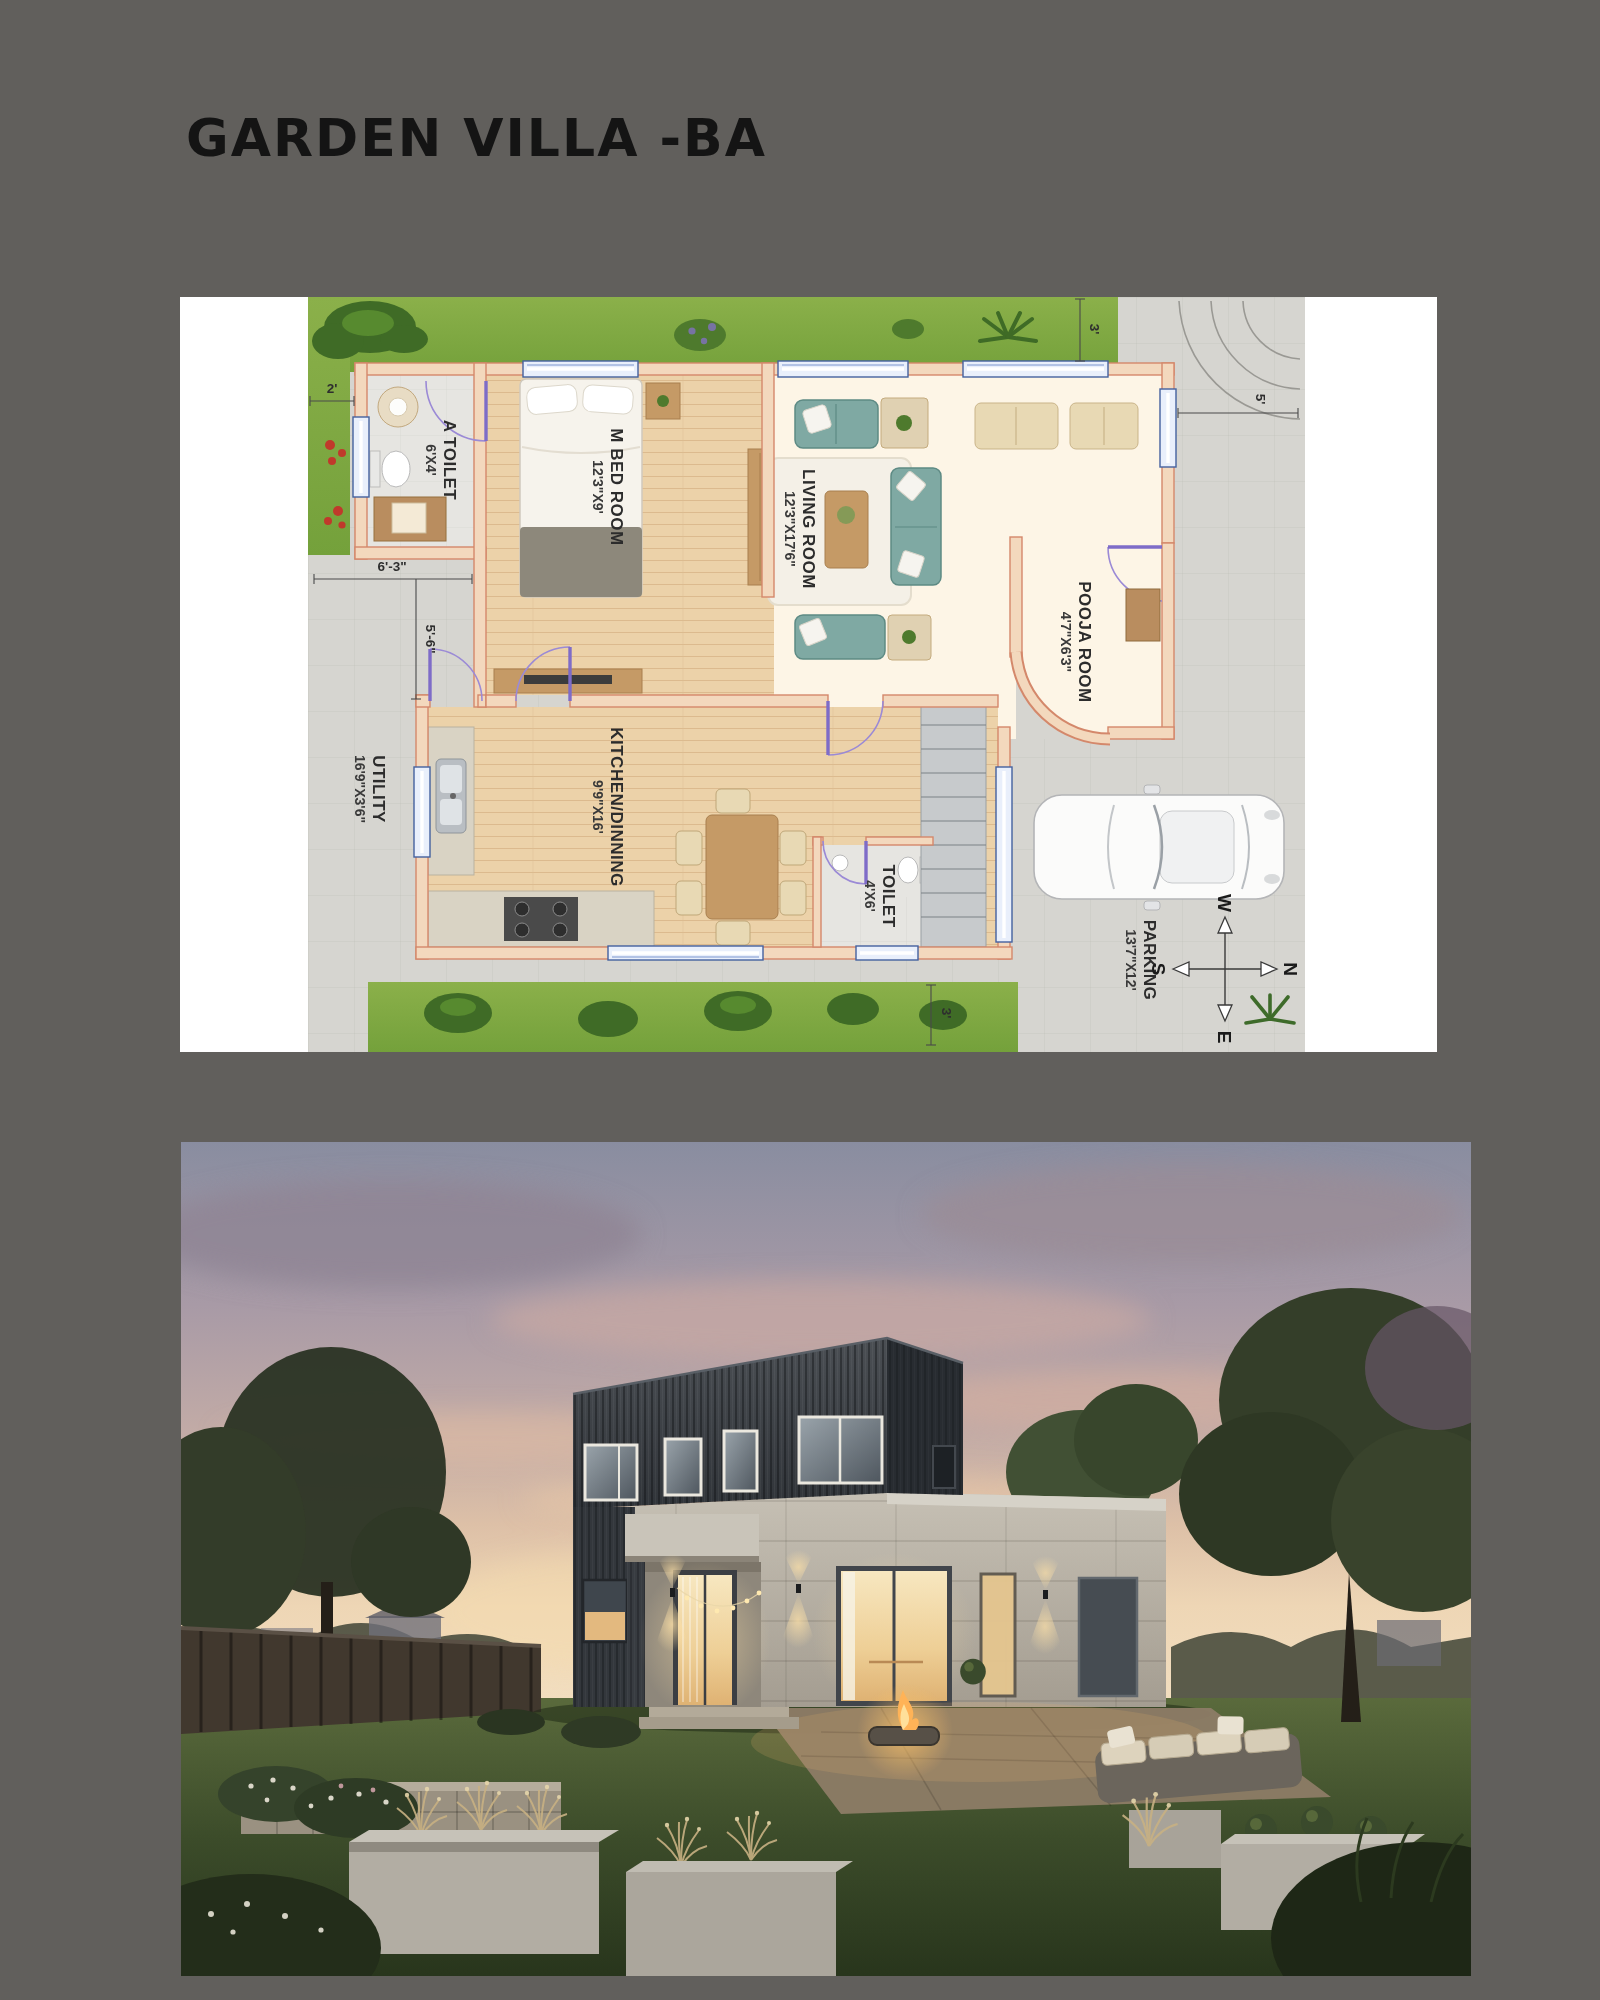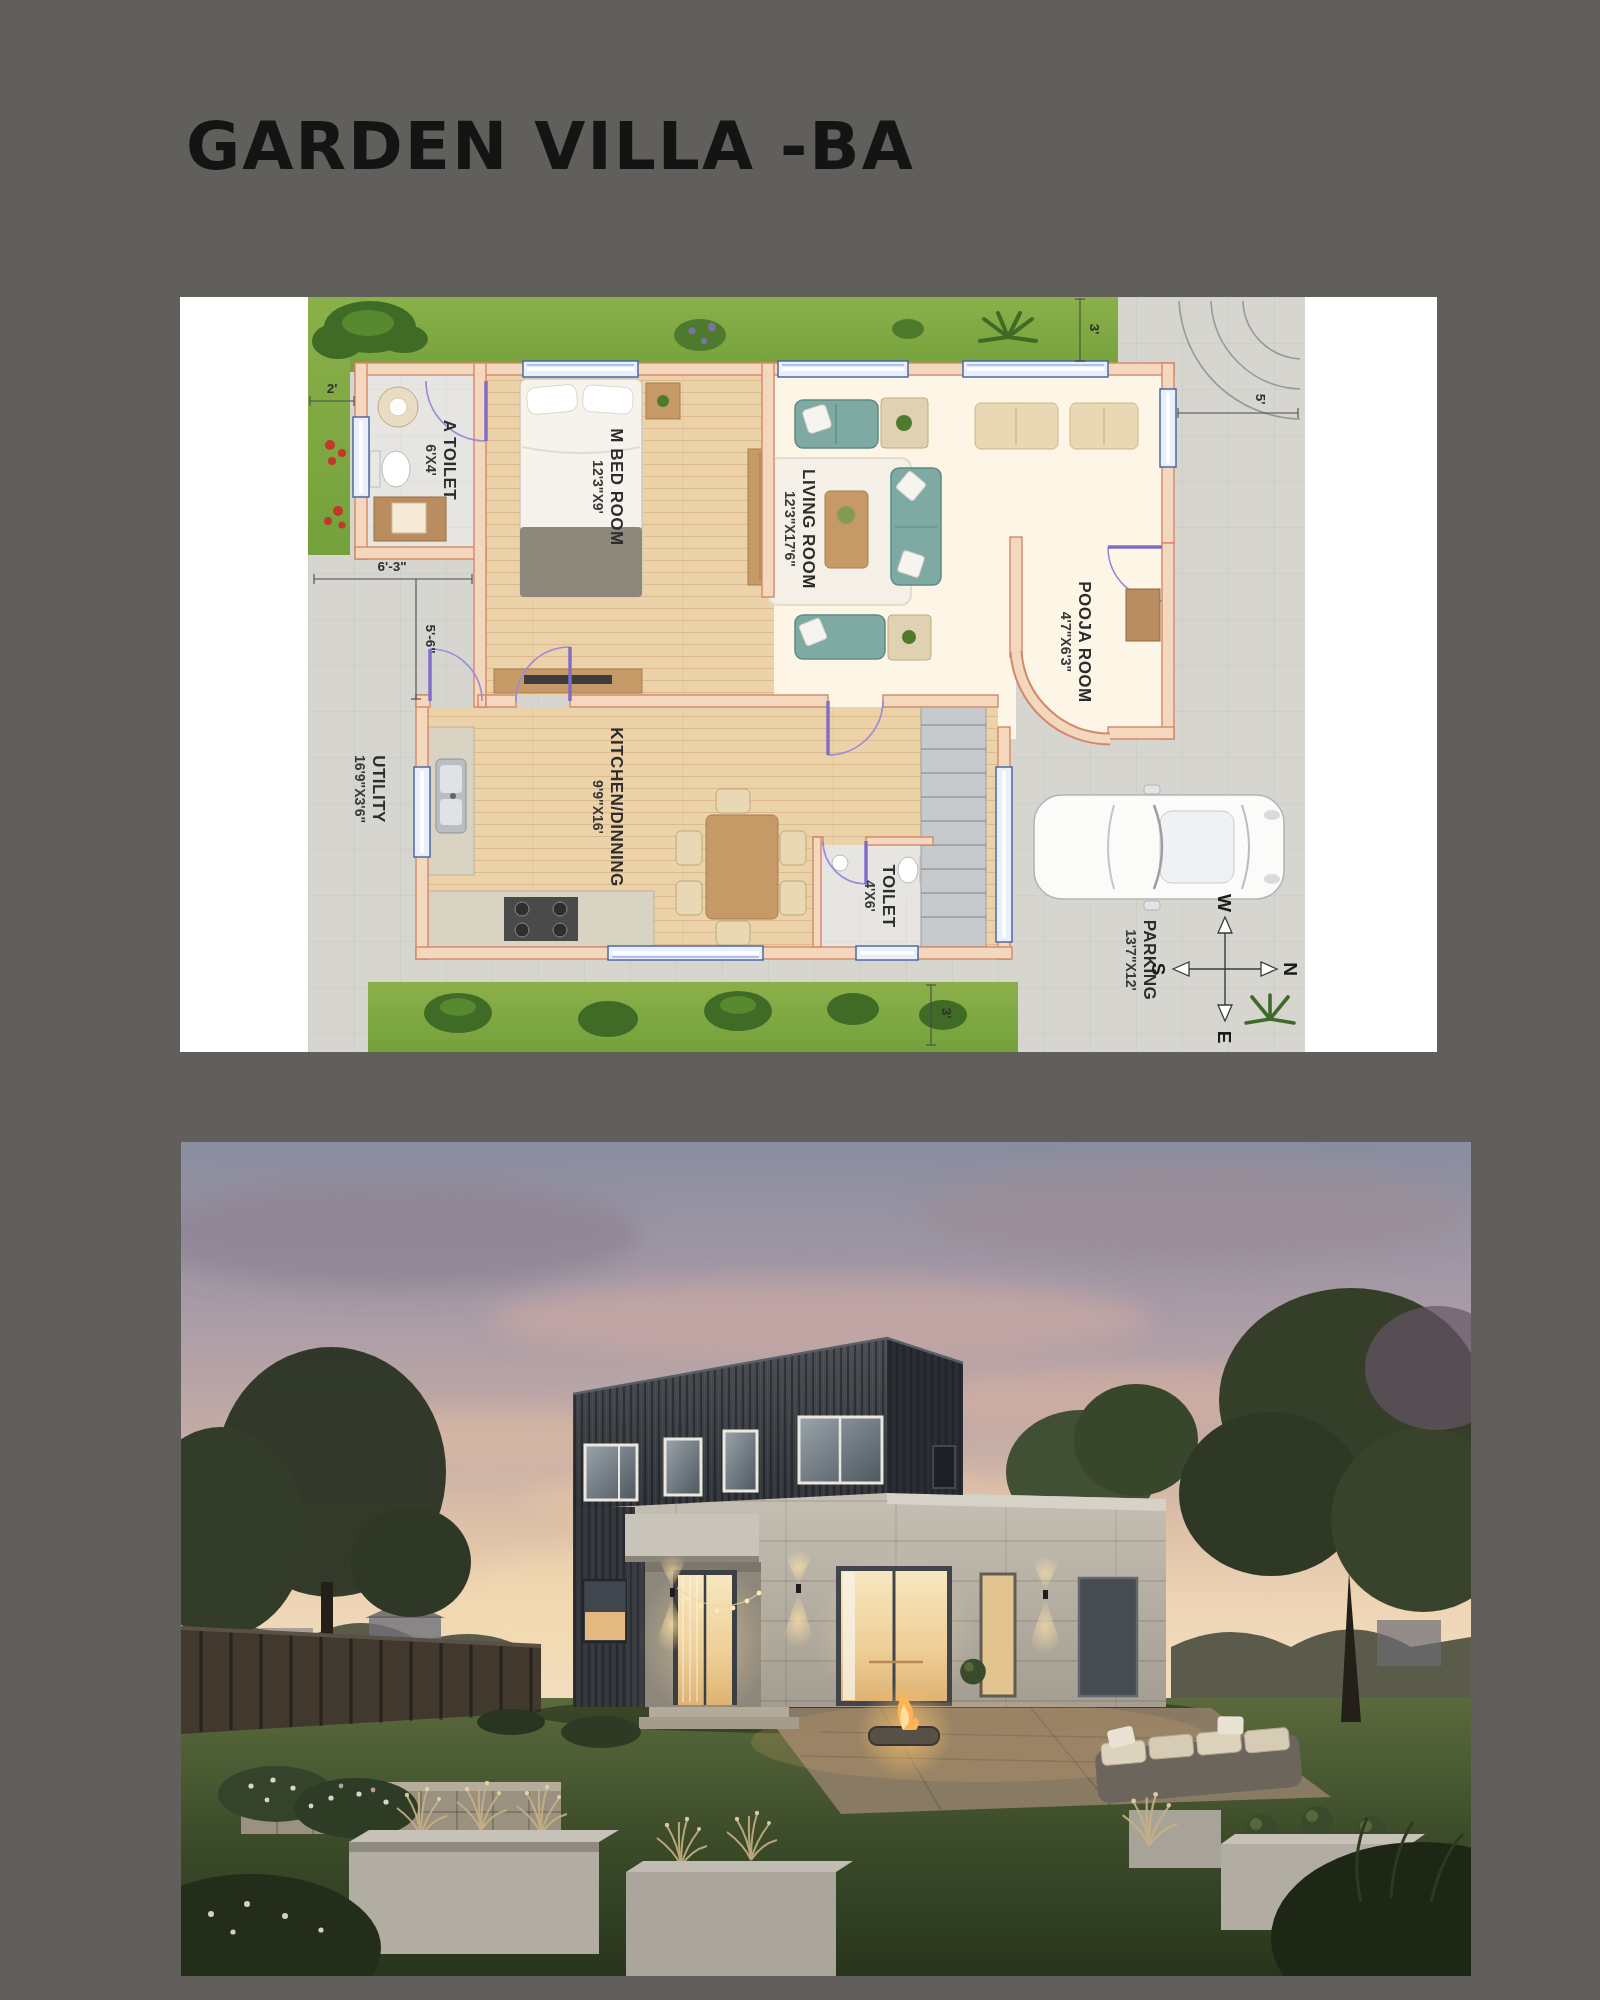--- a/index.html
+++ b/index.html
@@ -5,21 +5,21 @@
   html,body{margin:0;padding:0;}
   body{
     width:1600px;height:2000px;position:relative;
     background:#615f5c;
     font-family:"Liberation Sans",sans-serif;
     overflow:hidden;
   }
   .page-title{
     position:absolute;left:186px;top:108px;
     font-family:"DejaVu Sans",sans-serif;
-    font-weight:800;font-size:66px;letter-spacing:2px;
+    font-weight:800;font-size:52px;letter-spacing:2px;
     color:#141414;white-space:nowrap;
   }
   .plan-card{
     position:absolute;left:180px;top:297px;width:1257px;height:755px;
     background:#ffffff;
   }
   .plan-svg{position:absolute;left:128px;top:0;width:997px;height:755px;}
   .photo-svg{position:absolute;left:181px;top:1142px;width:1290px;height:834px;}
   svg text{font-family:"Liberation Sans",sans-serif;}
   .rname{font-size:17px;font-weight:bold;fill:#2c2c2c;letter-spacing:.5px;}

